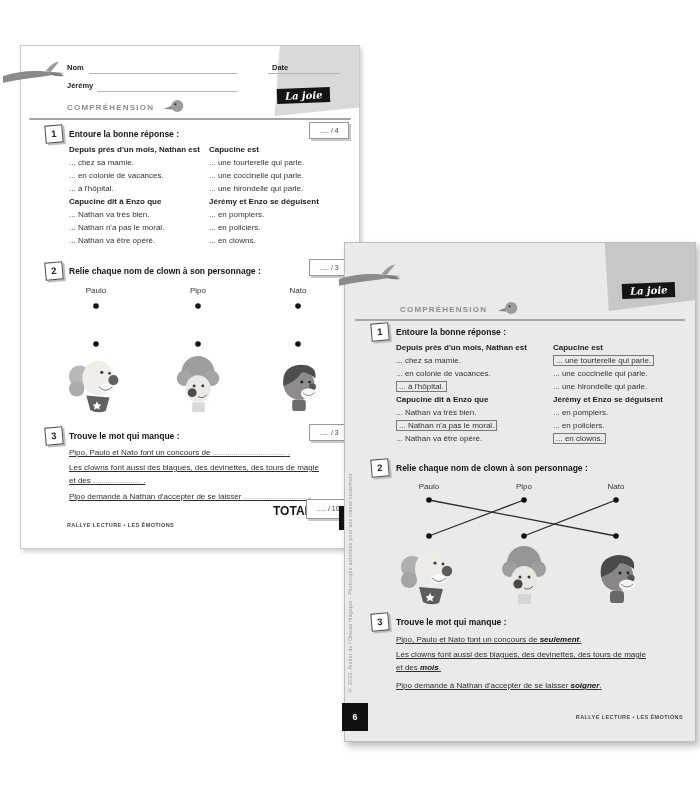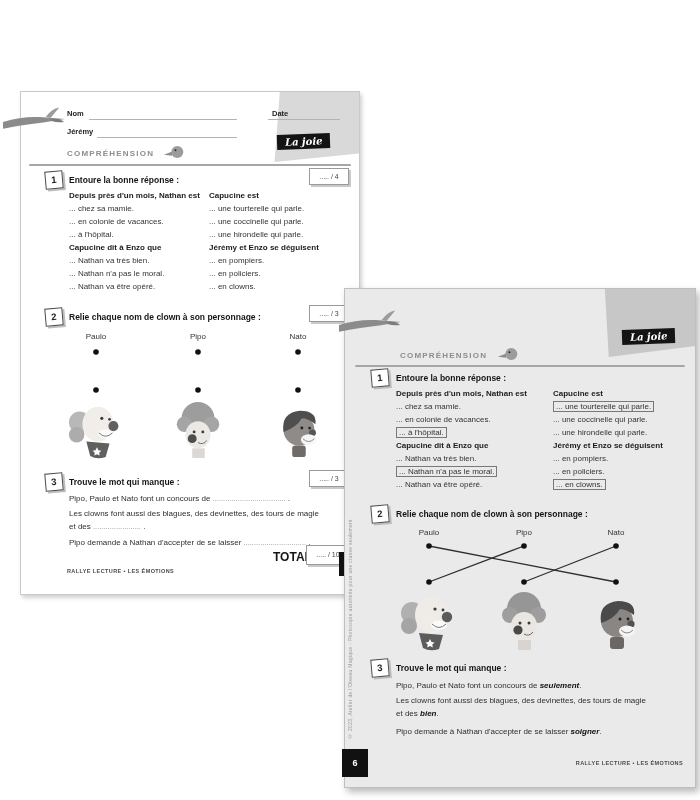--- a/index.html
+++ b/index.html
@@ -1,18 +1,18 @@
 <!DOCTYPE html>
 <html><head>
 <meta charset="utf-8">
 <style>
   html,body{margin:0;padding:0;background:#fff;}
   .canvas{position:relative;width:700px;height:800px;background:#ffffff;overflow:hidden;
           font-family:"Liberation Sans",sans-serif;}
-  .page{position:absolute;margin-top:46px;}
+  .page{position:absolute;}
   .page-back{left:20px;top:45px;width:338px;height:502px;background:#ffffff;
              border:1px solid #c9c9c9;box-shadow:2px 3px 4px rgba(0,0,0,0.18);}
   .page-front{left:344px;top:242px;width:350px;height:498px;background:#eaeaea;
               border:1px solid #bfbfbf;box-shadow:3px 4px 7px rgba(0,0,0,0.28);}
   .abs{position:absolute;}
   .corner{position:absolute;top:0;right:0;}
   .corner-back{width:88px;height:70px;background:#d9d9d9;clip-path:polygon(10% 0,100% 0,100% 88%,4% 100%);}
   .corner-front{width:98px;height:68px;background:#c7c7c7;clip-path:polygon(8% 0,100% 0,100% 84%,12% 100%);}
   .badge-lajoie{position:absolute;background:#141414;color:#fff;font-family:"DejaVu Serif",serif;
                 font-style:italic;font-weight:bold;font-size:10px;padding:2px 8px;transform:rotate(-2deg);}
@@ -25,21 +25,21 @@
           box-shadow:2px 2px 0 #bdbdbd;transform:rotate(-5deg);font-weight:bold;font-size:9.5px;
           color:#222;text-align:center;line-height:16px;}
   .qtitle{position:absolute;font-weight:bold;font-size:8.5px;color:#151515;}
   .scorebox{position:absolute;width:38px;height:15px;background:#fff;border:1px solid #9a9a9a;
             box-shadow:2px 2px 0 #c9c9c9;font-size:7px;color:#444;text-align:center;line-height:15px;}
   .col{position:absolute;}
   .opt-h{font-size:8px;font-weight:bold;color:#1b1b1b;height:13px;line-height:13px;white-space:nowrap;}
   .opt{font-size:8px;color:#333;height:13px;line-height:13px;white-space:nowrap;}
   .boxed{border:1px solid #787878;padding:0 2px;}
   .name-label{position:absolute;width:60px;text-align:center;font-size:8px;color:#333;}
-  .q3line{position:absolute;font-size:8px;color:#2e2e2e;white-space:nowrap;}
+  .q3line{position:absolute;font-size:8px;color:#2e2e2e;white-space:nowrap;text-decoration:underline;}
   .blank{color:#888;font-size:7.5px;}
   .ans{font-weight:bold;font-style:italic;color:#111;}
   .total-label{position:absolute;font-size:12px;font-weight:bold;color:#151515;}
   .footer-txt{position:absolute;font-size:5.5px;font-weight:bold;color:#4a4a4a;letter-spacing:0.4px;}
   .pagenum{position:absolute;background:#111;color:#fff;font-weight:bold;font-size:9px;
            display:flex;align-items:center;justify-content:center;}
   .copyright{position:absolute;writing-mode:vertical-rl;transform:rotate(180deg);
              font-size:5px;color:#9a9a9a;letter-spacing:0.3px;}
   .sliver{position:absolute;background:#111;}
   svg{display:block;}
@@ -301,21 +301,21 @@
     <div class="qbadge" style="left:26px;top:370px;">3</div>
     <div class="qtitle" style="left:51px;top:374px;">Trouve le mot qui manque :</div>
 
     <div class="q3line" style="left:51px;top:392px;">
       <span>Pipo, Paulo et Nato font un concours de </span><span class="ans">seulement</span><span>.</span>
     </div>
     <div class="q3line" style="left:51px;top:407px;">
       <span>Les clowns font aussi des blagues, des devinettes, des tours de magie</span>
     </div>
     <div class="q3line" style="left:51px;top:420px;">
-      <span>et des </span><span class="ans">bien</span><span>.</span>
+      <span>et des </span><span class="ans">mois</span><span>.</span>
     </div>
     <div class="q3line" style="left:51px;top:438px;">
       <span>Pipo demande à Nathan d'accepter de se laisser </span><span class="ans">soigner</span><span>.</span>
     </div>
 
     <div class="copyright" style="left:2px;top:150px;height:300px;">© 2023, Atelier de l'Oiseau Magique - Photocopie autorisée pour une classe seulement</div>
 
     <div class="pagenum" style="left:-3px;top:460px;width:26px;height:28px;">6</div>
     <div class="footer-txt" style="left:170px;top:471px;width:168px;text-align:right;">RALLYE LECTURE • LES ÉMOTIONS</div>
   </div>

